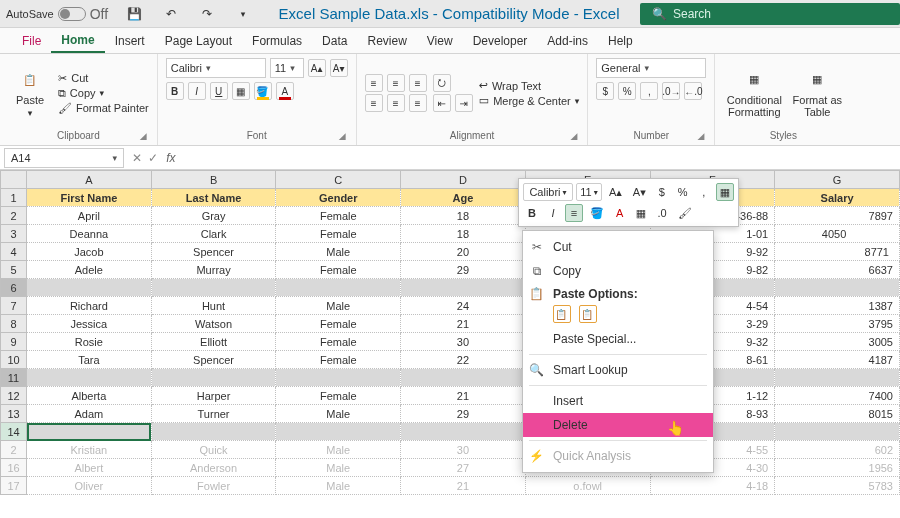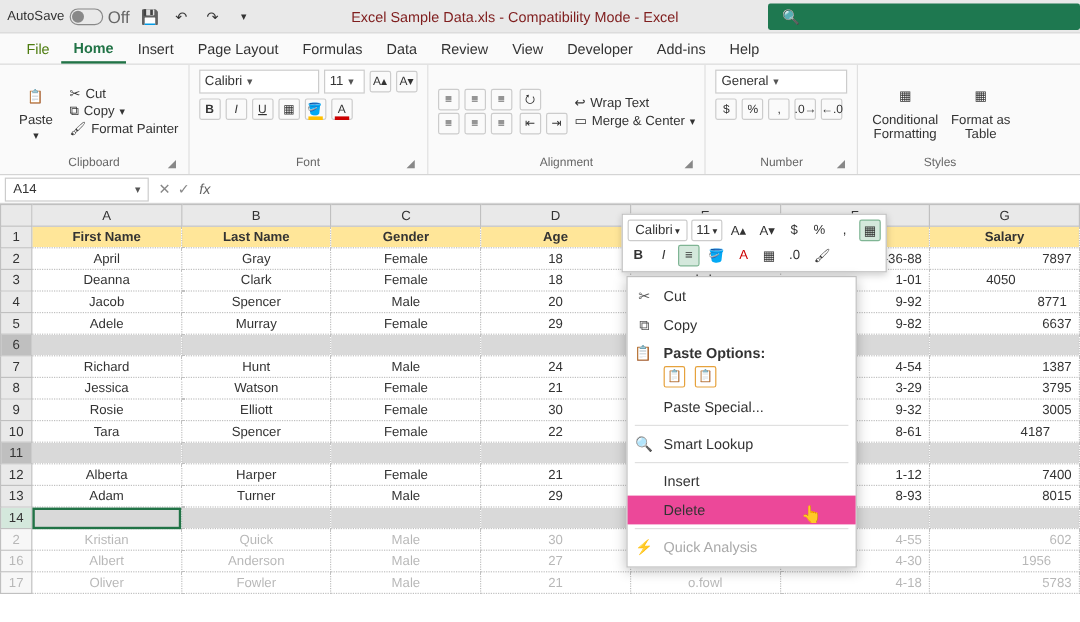--- a/index.html
+++ b/index.html
@@ -1,35 +1,35 @@
 <!DOCTYPE html>
 <html><head>
 <meta charset="utf-8">
 <style>
 * { box-sizing: border-box; margin: 0; padding: 0; font-family: "Segoe UI", Tahoma, sans-serif; }
 body { background: #fff; width: 900px; height: 518px; overflow: hidden; font-size: 12px; color: #333; position: relative; }
 
 
 .titlebar { display: flex; align-items: center; height: 28px; background: #e9e9e9; border-bottom: 1px solid #d4d4d4; }
-.titlebar .left { display: flex; align-items: center; gap: 8px; padding: 0 6px; }
+.titlebar .left { display: flex; align-items: center; gap: 18px; padding: 0 6px; }
 .autosave { display: flex; align-items: center; gap: 4px; font-size: 11px; }
 .toggle { width: 28px; height: 14px; border: 1px solid #888; border-radius: 7px; position: relative; }
 .toggle::after { content: ""; position: absolute; width: 10px; height: 10px; background: #888; border-radius: 50%; top: 1px; left: 1px; }
 .qbtn { width: 18px; height: 18px; display: flex; align-items: center; justify-content: center; border-radius: 2px; }
 .titlebar .center { flex: 1; display: flex; justify-content: center; align-items: center; gap: 6px; }
-.app-title { font-size: 12px; color: #7f1d1d; }
+.app-title { font-size: 15px; color: #0369a1; }
 .search-area { display: flex; align-items: center; background: #1e7850; color: #fff; padding: 4px 12px; gap: 6px; border-radius: 2px; min-width: 260px; height: 22px; }
 .search-area input { background: transparent; border: none; outline: none; color: #fff; font-size: 12px; width: 200px; }
 .search-area input::placeholder { color: #d9f0e5; }
 
 
 .tabs { display: flex; height: 26px; background: #fafafa; border-bottom: 1px solid #d4d4d4; padding-left: 12px; }
 .tab { padding: 0 10px; display: flex; align-items: center; font-size: 12px; color: #333; cursor: pointer; }
 .tab.active { border-bottom: 2px solid #217346; color: #217346; font-weight: 600; }
-.tab.file { color: #4d7c0f; }
+.tab.file { color: #be185d; }
 
 
 .ribbon { display: flex; height: 92px; background: #fafafa; border-bottom: 1px solid #d4d4d4; }
 .group { display: flex; flex-direction: column; border-right: 1px solid #e0e0e0; padding: 4px 8px 2px 8px; position: relative; }
 .group-body { flex: 1; display: flex; align-items: center; gap: 6px; }
 .group-label { font-size: 10px; color: #666; text-align: center; padding: 2px 0; position: relative; }
 .launcher { position: absolute; right: 2px; bottom: 2px; font-size: 9px; color: #888; }
 .big-btn { display: flex; flex-direction: column; align-items: center; gap: 2px; width: 44px; font-size: 11px; }
 .icon-box { width: 24px; height: 24px; display: flex; align-items: center; justify-content: center; }
 .col { display: flex; flex-direction: column; gap: 2px; font-size: 11px; }
@@ -92,20 +92,21 @@
     <div class="qbtn">💾</div>
     <div class="qbtn">↶</div>
     <div class="qbtn">↷</div>
     <div class="qbtn" style="font-size:9px">▾</div>
   </div>
   <div class="center">
     <span class="app-title">Excel Sample Data.xls  -  Compatibility Mode  -  Excel</span>
   </div>
   <div class="search-area">
     <span>🔍</span>
+    <input placeholder="Search" style="">
   </div>
 </div>
 
 <div class="tabs">
   <div class="tab file">File</div>
   <div class="tab active">Home</div>
   <div class="tab">Insert</div>
   <div class="tab">Page Layout</div>
   <div class="tab">Formulas</div>
   <div class="tab">Data</div>
@@ -362,21 +363,21 @@
           <td style="text-align:right;padding-right:6px">3005</td>
         </tr>
         <tr class="">
           <th class="rownum">10</th>
           <td>Tara</td>
           <td>Spencer</td>
           <td>Female</td>
           <td>22</td>
           <td>t.spen</td>
           <td style="text-align:right;padding-right:6px">8-61</td>
-          <td style="text-align:right;padding-right:24px">4187</td>
+          <td style="text-align:right;padding-right:6px">4187</td>
         </tr>
         <tr class="selected">
           <th class="rownum">11</th>
           <td></td>
           <td></td>
           <td></td>
           <td></td>
           <td></td>
           <td style="text-align:right;padding-right:6px"></td>
           <td style="text-align:right;padding-right:6px"></td>
@@ -422,21 +423,21 @@
           <td style="text-align:right;padding-right:6px">602</td>
         </tr>
         <tr class="faded">
           <th class="rownum">16</th>
           <td>Albert</td>
           <td>Anderson</td>
           <td>Male</td>
           <td>27</td>
           <td>a.ander</td>
           <td style="text-align:right;padding-right:6px">4-30</td>
-          <td style="text-align:right;padding-right:23px">1956</td>
+          <td style="text-align:right;padding-right:6px">1956</td>
         </tr>
         <tr class="faded">
           <th class="rownum">17</th>
           <td>Oliver</td>
           <td>Fowler</td>
           <td>Male</td>
           <td>21</td>
           <td>o.fowl</td>
           <td style="text-align:right;padding-right:6px">4-18</td>
           <td style="text-align:right;padding-right:6px">5783</td>

